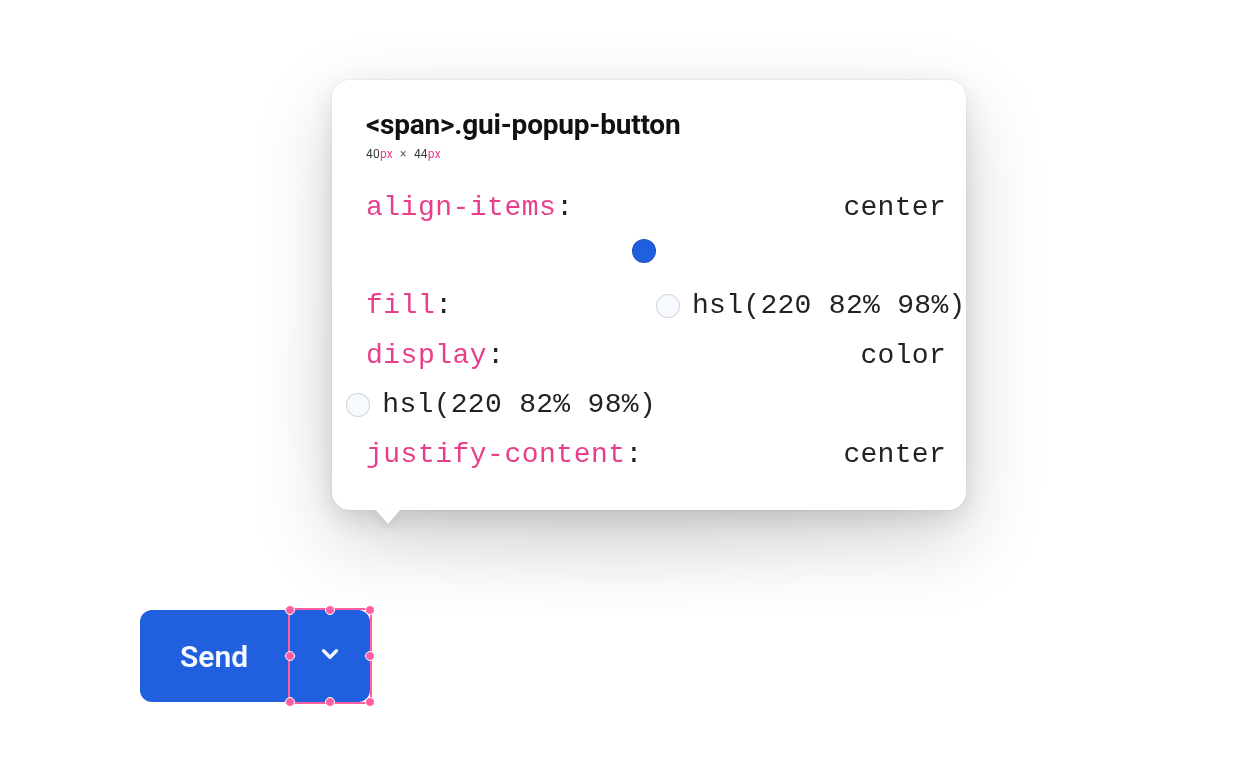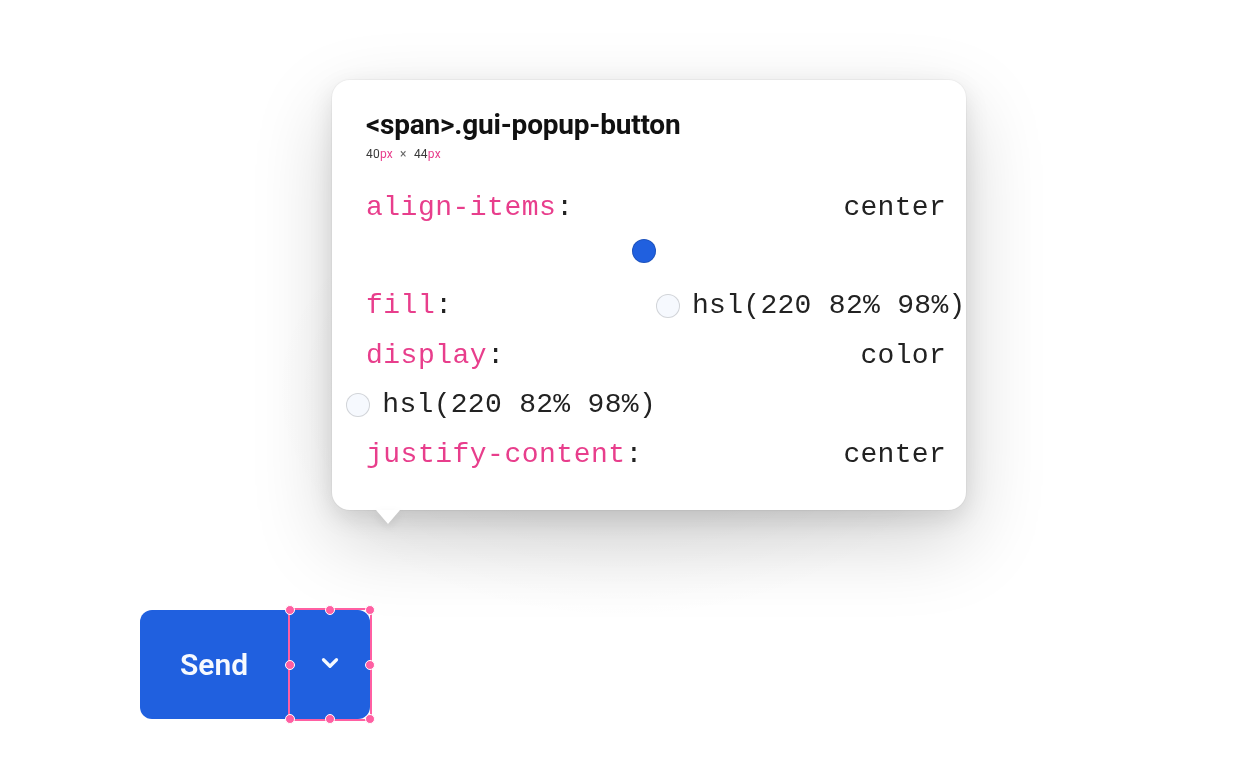--- a/index.html
+++ b/index.html
@@ -106,21 +106,21 @@
       border: 1px solid rgba(0,0,0,0.15);
       flex: 0 0 auto;
     }
 
     
     .split-button {
       position: absolute;
       left: 0;
       top: 530px;
       display: flex;
-      height: 109px;
+      height: 92px;
       border-radius: 12px;
       overflow: visible;
     }
     .btn-main {
       background: hsl(220 75% 50%);
       color: hsl(220 82% 98%);
       display: flex;
       align-items: center;
       justify-content: center;
       padding: 0 40px;

